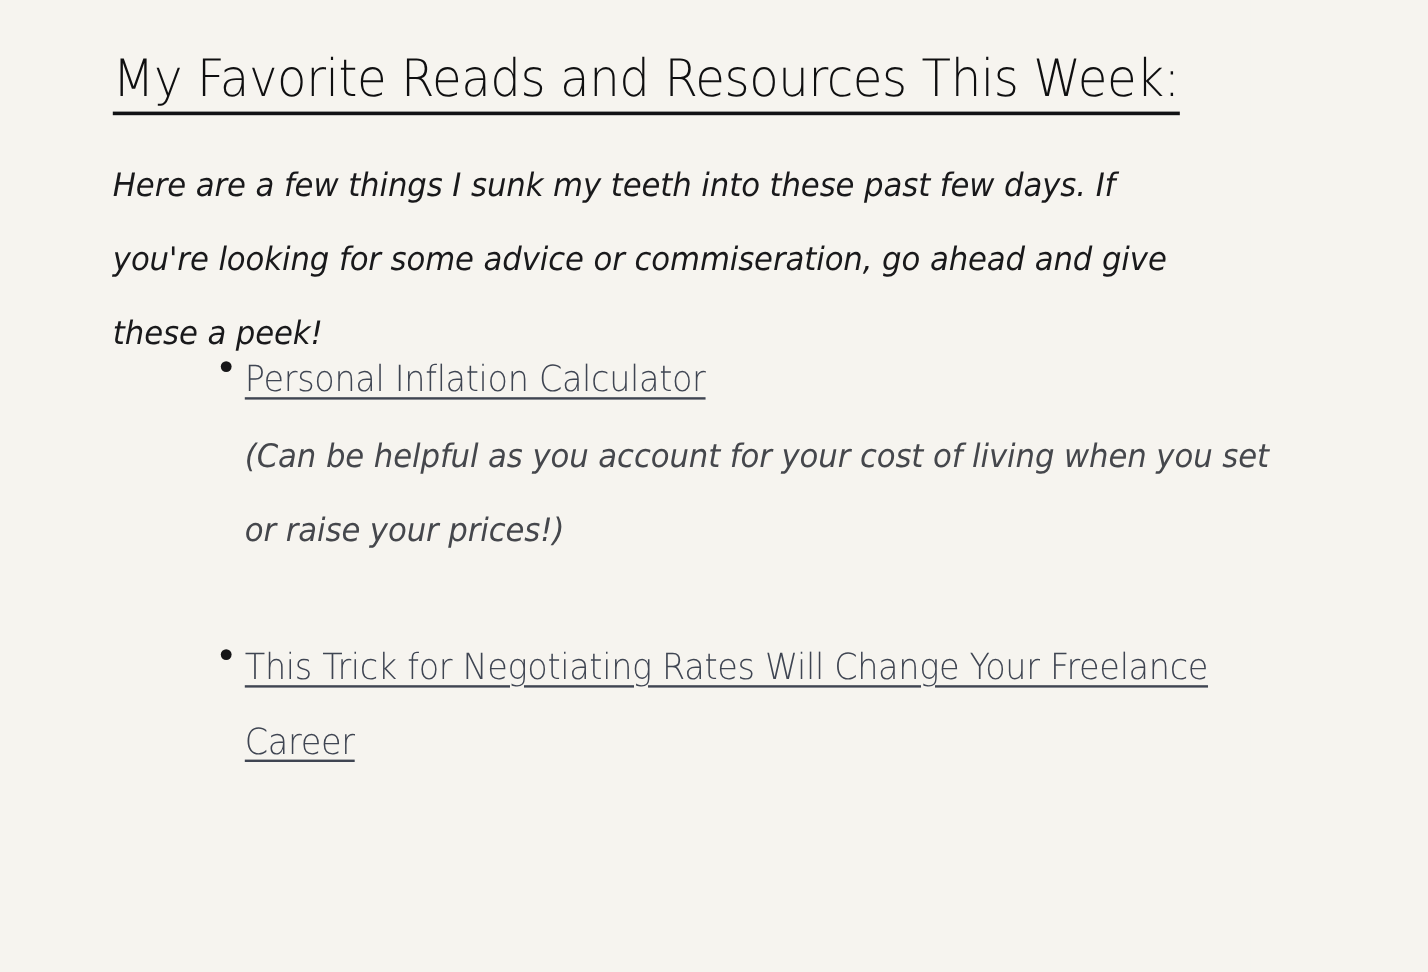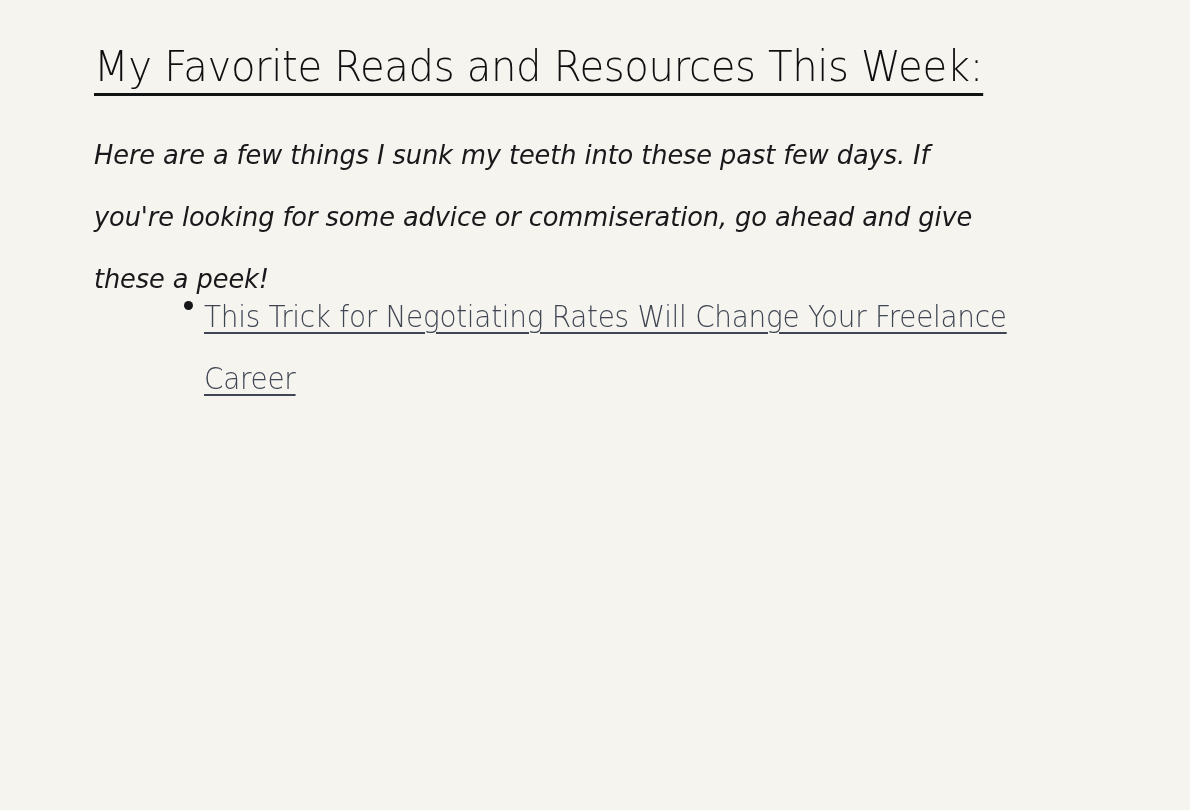--- a/index.html
+++ b/index.html
@@ -132,20 +132,24 @@
 
   <div class="heading-wrap">
     <h1 class="heading">My Favorite Reads and Resources This Week:</h1>
   </div>
 
   <p class="intro">Here are a few things I sunk my teeth into these past few days. If you're looking for some advice or commiseration, go ahead and give these a peek!</p>
 
   <ul class="reads-list">
 
 
+    <li class="read-item">
+      <a class="read-link">Personal Inflation Calculator</a>
+      <span class="read-note">(Can be helpful as you account for your cost of living when you set or raise your prices!)</span>
+    </li>
 
     <li class="read-item">
       <a class="read-link">This Trick for Negotiating Rates Will Change Your Freelance Career</a>
     </li>
 
   </ul>
 
 </div>
 
 </body></html>

